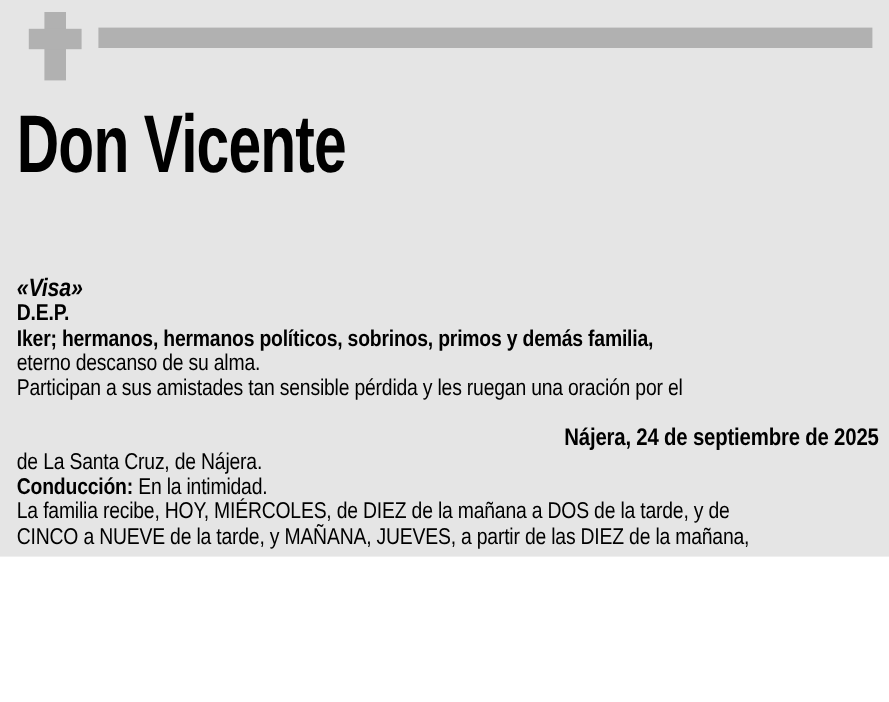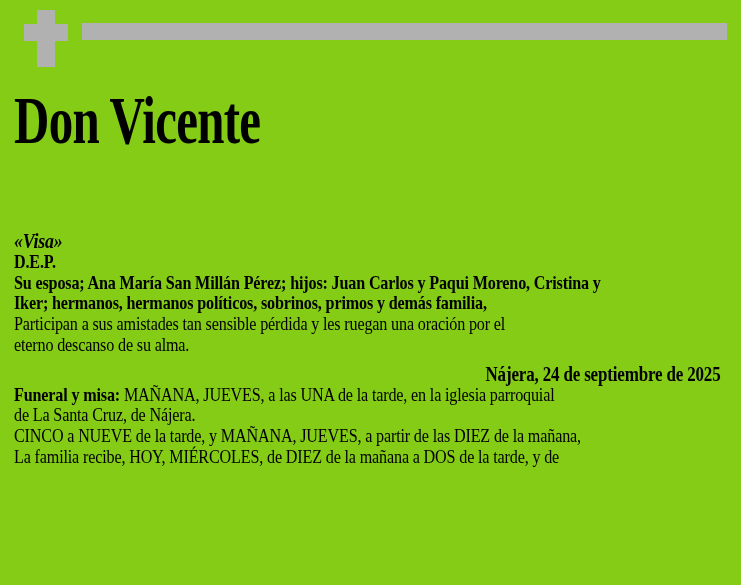--- a/index.html
+++ b/index.html
@@ -3,24 +3,24 @@
 <meta charset="utf-8">
 <style>
   html, body {
     margin: 0;
     padding: 0;
     background: #ffffff;
   }
   .page {
     position: relative;
     width: 741px;
-    height: 585px;
-    background: #84cc16;
+    height: 464px;
+    background: #e5e5e5;
     color: #000000;
-    font-family: Liberation Serif, serif;
+    font-family: Liberation Sans, sans-serif;
     overflow: hidden;
   }
   
   .cross { position: absolute; left: 0; top: 0; }
   .cross-v {
     position: absolute; left: 37px; top: 10px;
     width: 18px; height: 57px; background: #b1b1b1;
   }
   .cross-h {
     position: absolute; left: 24px; top: 24px;
@@ -39,35 +39,35 @@
   .title .tline {
     display: block; height: 61px;
   }
   .title .tline > span {
     display: inline-block;
     transform: scaleX(0.72);
     transform-origin: left top;
   }
   
   .bodytext {
-    position: absolute; left: 14px; right: 20px; top: 231px;
+    position: absolute; left: 14px; right: 9px; top: 231px;
     font-size: 19px; line-height: 20.8px; letter-spacing: -0.2px;
   }
   .line { white-space: nowrap; height: 20.8px; }
   .line .cond {
     display: inline-block;
     transform: scaleX(0.85);
     transform-origin: left center;
   }
   .line.right { text-align: right; }
   .line.right .cond { transform-origin: right center; }
   .alias { font-weight: 700; font-style: italic; font-size: 21px; }
   .bold { font-weight: 700; }
   .lbl { font-weight: 700; }
-  .date-line { font-size: 20px; font-weight: 700; margin-top: 8px; }
+  .date-line { font-size: 20px; font-weight: 700; margin-top: 20px; }
   .condolence-line { margin-top: 6px; }
   .condolence-line .site { font-weight: 700; font-size: 20px; }
 </style>
 </head>
 <body>
 
 <div class="page">
 
   <div class="cross">
     <div class="cross-v"></div>
@@ -84,47 +84,44 @@
     <div class="line">
       <span class="cond alias">«Visa»</span>
     </div>
 
 
     <div class="line">
       <span class="cond bold">D.E.P.</span>
     </div>
 
     <div class="line">
-      <span class="cond bold">Su esposa; Ana María San Millán Pérez; hijos: Juan Carlos y Paqui Moreno, Cristina y</span>
-    </div>
-    <div class="line">
       <span class="cond bold">Iker; hermanos, hermanos políticos, sobrinos, primos y demás familia,</span>
     </div>
 
     <div class="line">
-      <span class="cond">Participan a sus amistades tan sensible pérdida y les ruegan una oración por el</span>
+      <span class="cond">eterno descanso de su alma.</span>
     </div>
     <div class="line">
-      <span class="cond">eterno descanso de su alma.</span>
+      <span class="cond">Participan a sus amistades tan sensible pérdida y les ruegan una oración por el</span>
     </div>
 
     <div class="line right date-line">
       <span class="cond">Nájera, 24 de septiembre de 2025</span>
     </div>
 
     <div class="line">
-      <span class="cond"><b class="lbl">Funeral y misa:</b> <span>MAÑANA, JUEVES, a las UNA de la tarde, en la iglesia parroquial</span></span>
-    </div>
-    <div class="line">
       <span class="cond">de La Santa Cruz, de Nájera.</span>
     </div>
 
+    <div class="line">
+      <span class="cond"><b class="lbl">Conducción:</b> <span>En la intimidad.</span></span>
+    </div>
 
     <div class="line">
-      <span class="cond">CINCO a NUEVE de la tarde, y MAÑANA, JUEVES, a partir de las DIEZ de la mañana,</span>
+      <span class="cond">La familia recibe, HOY, MIÉRCOLES, de DIEZ de la mañana a DOS de la tarde, y de</span>
     </div>
     <div class="line">
-      <span class="cond">La familia recibe, HOY, MIÉRCOLES, de DIEZ de la mañana a DOS de la tarde, y de</span>
+      <span class="cond">CINCO a NUEVE de la tarde, y MAÑANA, JUEVES, a partir de las DIEZ de la mañana,</span>
     </div>
 
 
   </div>
 </div>
 
 </body></html>

